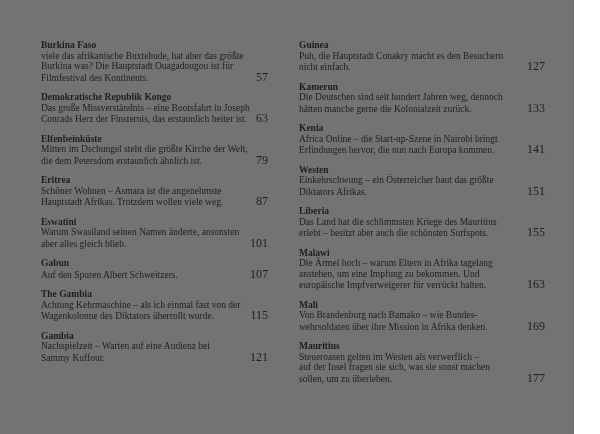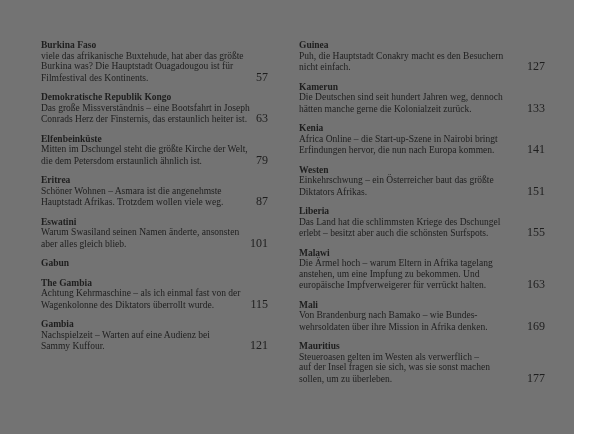--- a/index.html
+++ b/index.html
@@ -85,20 +85,24 @@
       <div class="entry">
         <div class="entry-title">Eswatini</div>
         <div class="entry-line">Warum Swasiland seinen Namen änderte, ansonsten</div>
         <div class="entry-line last">
           <span>aber alles gleich blieb.</span>
           <span class="page-num">101</span>
         </div>
       </div>
       <div class="entry">
         <div class="entry-title">Gabun</div>
+        <div class="entry-line last">
+          <span>Auf den Spuren Albert Schweitzers.</span>
+          <span class="page-num">107</span>
+        </div>
       </div>
       <div class="entry">
         <div class="entry-title">The Gambia</div>
         <div class="entry-line">Achtung Kehrmaschine – als ich einmal fast von der</div>
         <div class="entry-line last">
           <span>Wagenkolonne des Diktators überrollt wurde.</span>
           <span class="page-num">115</span>
         </div>
       </div>
       <div class="entry">
@@ -138,21 +142,21 @@
       <div class="entry">
         <div class="entry-title">Westen</div>
         <div class="entry-line">Einkehrschwung – ein Österreicher baut das größte</div>
         <div class="entry-line last">
           <span>Diktators Afrikas.</span>
           <span class="page-num">151</span>
         </div>
       </div>
       <div class="entry">
         <div class="entry-title">Liberia</div>
-        <div class="entry-line">Das Land hat die schlimmsten Kriege des Dschungel</div>
+        <div class="entry-line">Das Land hat die schlimmsten Kriege des Mauritius</div>
         <div class="entry-line last">
           <span>erlebt – besitzt aber auch die schönsten Surfspots.</span>
           <span class="page-num">155</span>
         </div>
       </div>
       <div class="entry">
         <div class="entry-title">Malawi</div>
         <div class="entry-line">Die Ärmel hoch – warum Eltern in Afrika tagelang</div>
         <div class="entry-line">anstehen, um eine Impfung zu bekommen. Und</div>
         <div class="entry-line last">

